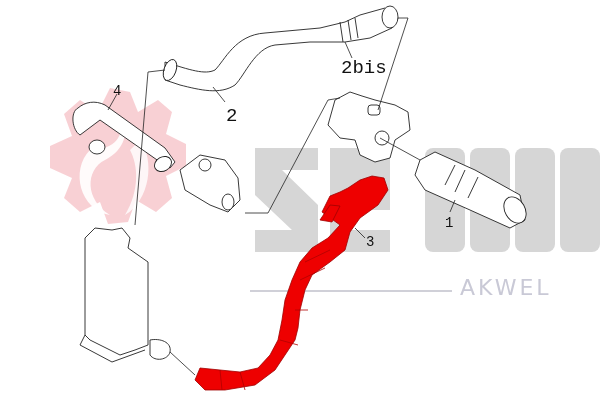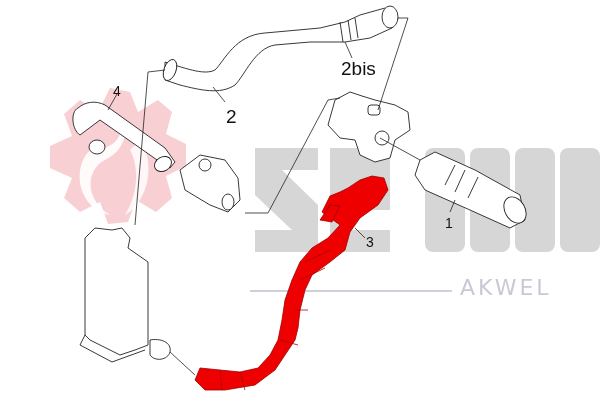--- a/index.html
+++ b/index.html
@@ -1,18 +1,18 @@
 <!DOCTYPE html>
 <html><head>
   <meta charset="utf-8">
   <style>
     html, body { margin:0; padding:0; background:#ffffff; }
     body { width:600px; height:400px; overflow:hidden; position:relative; font-family:"Liberation Sans", sans-serif; }
     #stage { position:absolute; left:0; top:0; width:600px; height:400px; }
-    .callout { position:absolute; font-family:Liberation Sans, sans-serif; color:#111; line-height:1; }
+    .callout { position:absolute; font-family:Liberation Mono, monospace; color:#111; line-height:1; }
     .c-big { font-size:19px; }
     .c-small { font-size:14px; }
     .brand { position:absolute; font-family:"DejaVu Sans", sans-serif; color:#c9c9d6; font-size:22px; letter-spacing:3px; font-weight:normal; }
   </style>
 </head>
 <body>
 
 <div id="stage">
   <svg width="600" height="400" viewBox="0 0 600 400" xmlns="http://www.w3.org/2000/svg">
 

